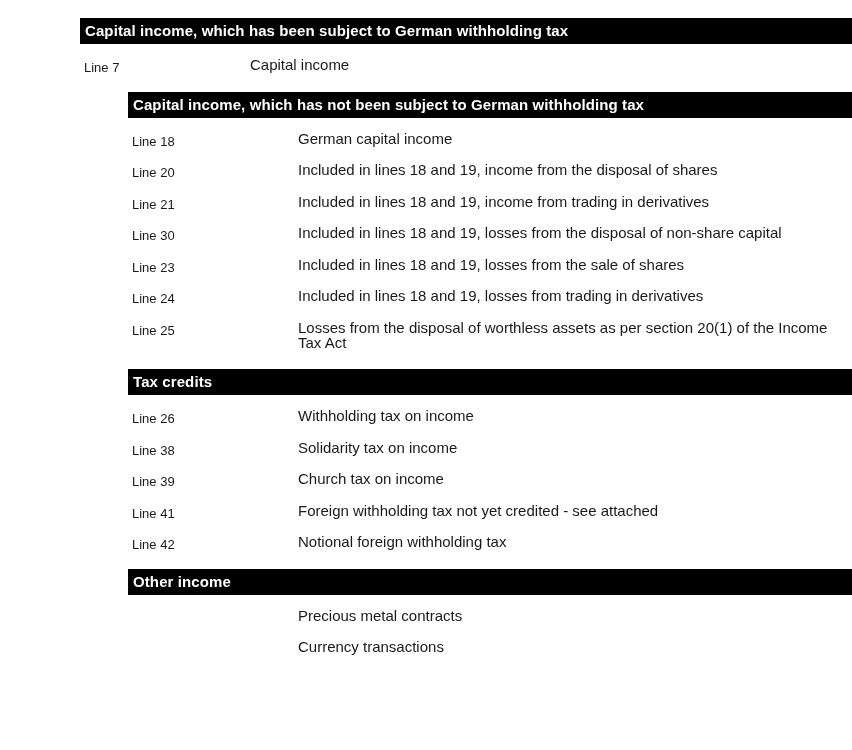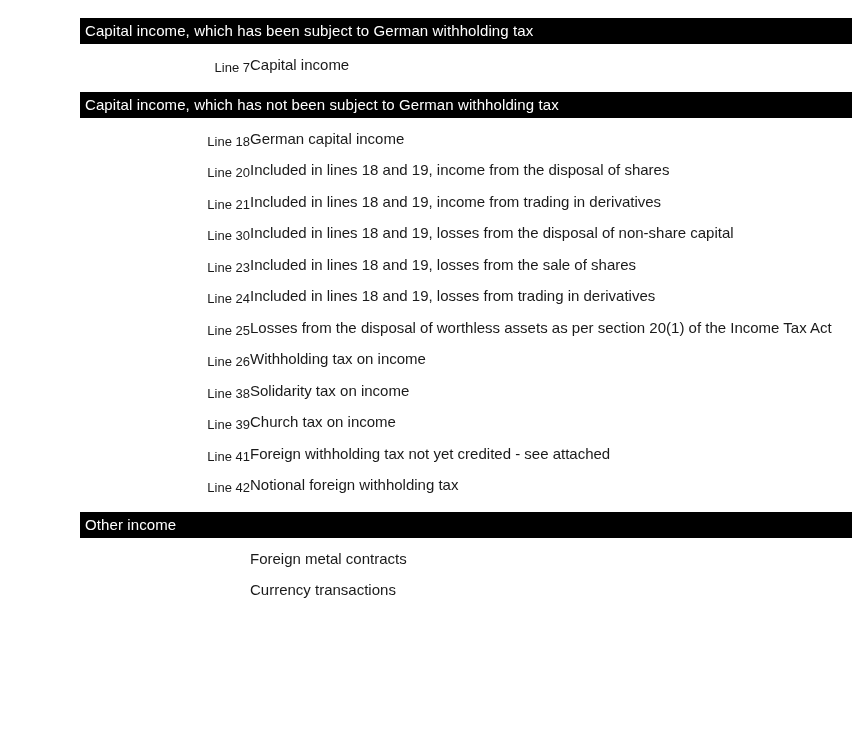--- a/index.html
+++ b/index.html
@@ -19,45 +19,44 @@
     position: relative;
     width: 852px;
     height: 750px;
     overflow: hidden;
     background: var(--page-bg);
   }
   .doc {
     padding: 18px 0 0 80px;
   }
   .section { margin: 0; }
-  .section + .section { margin-top: 5px; }
+  .section + .section { margin-top: 5px; margin-left: 48px; }
   .section-bar {
     background: var(--header-bg);
     color: var(--header-text);
-    font-weight: 400;
+    font-weight: 700;
     font-size: 15px;
     line-height: 16px;
     padding: 5px 4px 5px 5px;
     margin-bottom: 16px;
     letter-spacing: 0.1px;
   }
   .row {
     display: flex;
     align-items: flex-start;
     margin-bottom: 16.5px;
     min-height: 15px;
   }
   .row-label {
     width: 170px;
     flex: 0 0 170px;
     padding-left: 4px;
     font-size: 13px;
     line-height: 15px;
     color: var(--body-text);
-    text-align: right;
   }
   .row-desc {
     flex: 1;
     position: relative;
     top: -3px;
     font-size: 15px;
     line-height: 15px;
     color: var(--body-text);
     padding-right: 8px;
   }
@@ -112,20 +111,21 @@
   </div>
 
   <div class="row">
     <div class="row-label">Line 25</div>
     <div class="row-desc">Losses from the disposal of worthless assets as per section 20(1) of the Income Tax Act</div>
   </div>
 </div>
   </section>
 
   <section class="section">
+    <div class="section-bar">Tax credits</div>
     <div>
   <div class="row">
     <div class="row-label">Line 26</div>
     <div class="row-desc">Withholding tax on income</div>
   </div>
 
   <div class="row">
     <div class="row-label">Line 38</div>
     <div class="row-desc">Solidarity tax on income</div>
   </div>
@@ -146,21 +146,21 @@
     <div class="row-desc">Notional foreign withholding tax</div>
   </div>
 </div>
   </section>
 
   <section class="section">
     <div class="section-bar">Other income</div>
     <div>
   <div class="row">
     <div class="row-label"></div>
-    <div class="row-desc">Foreign metal contracts</div>
+    <div class="row-desc">Precious metal contracts</div>
   </div>
 
   <div class="row">
     <div class="row-label"></div>
     <div class="row-desc">Currency transactions</div>
   </div>
 </div>
   </section>
 </main>
 </div>

